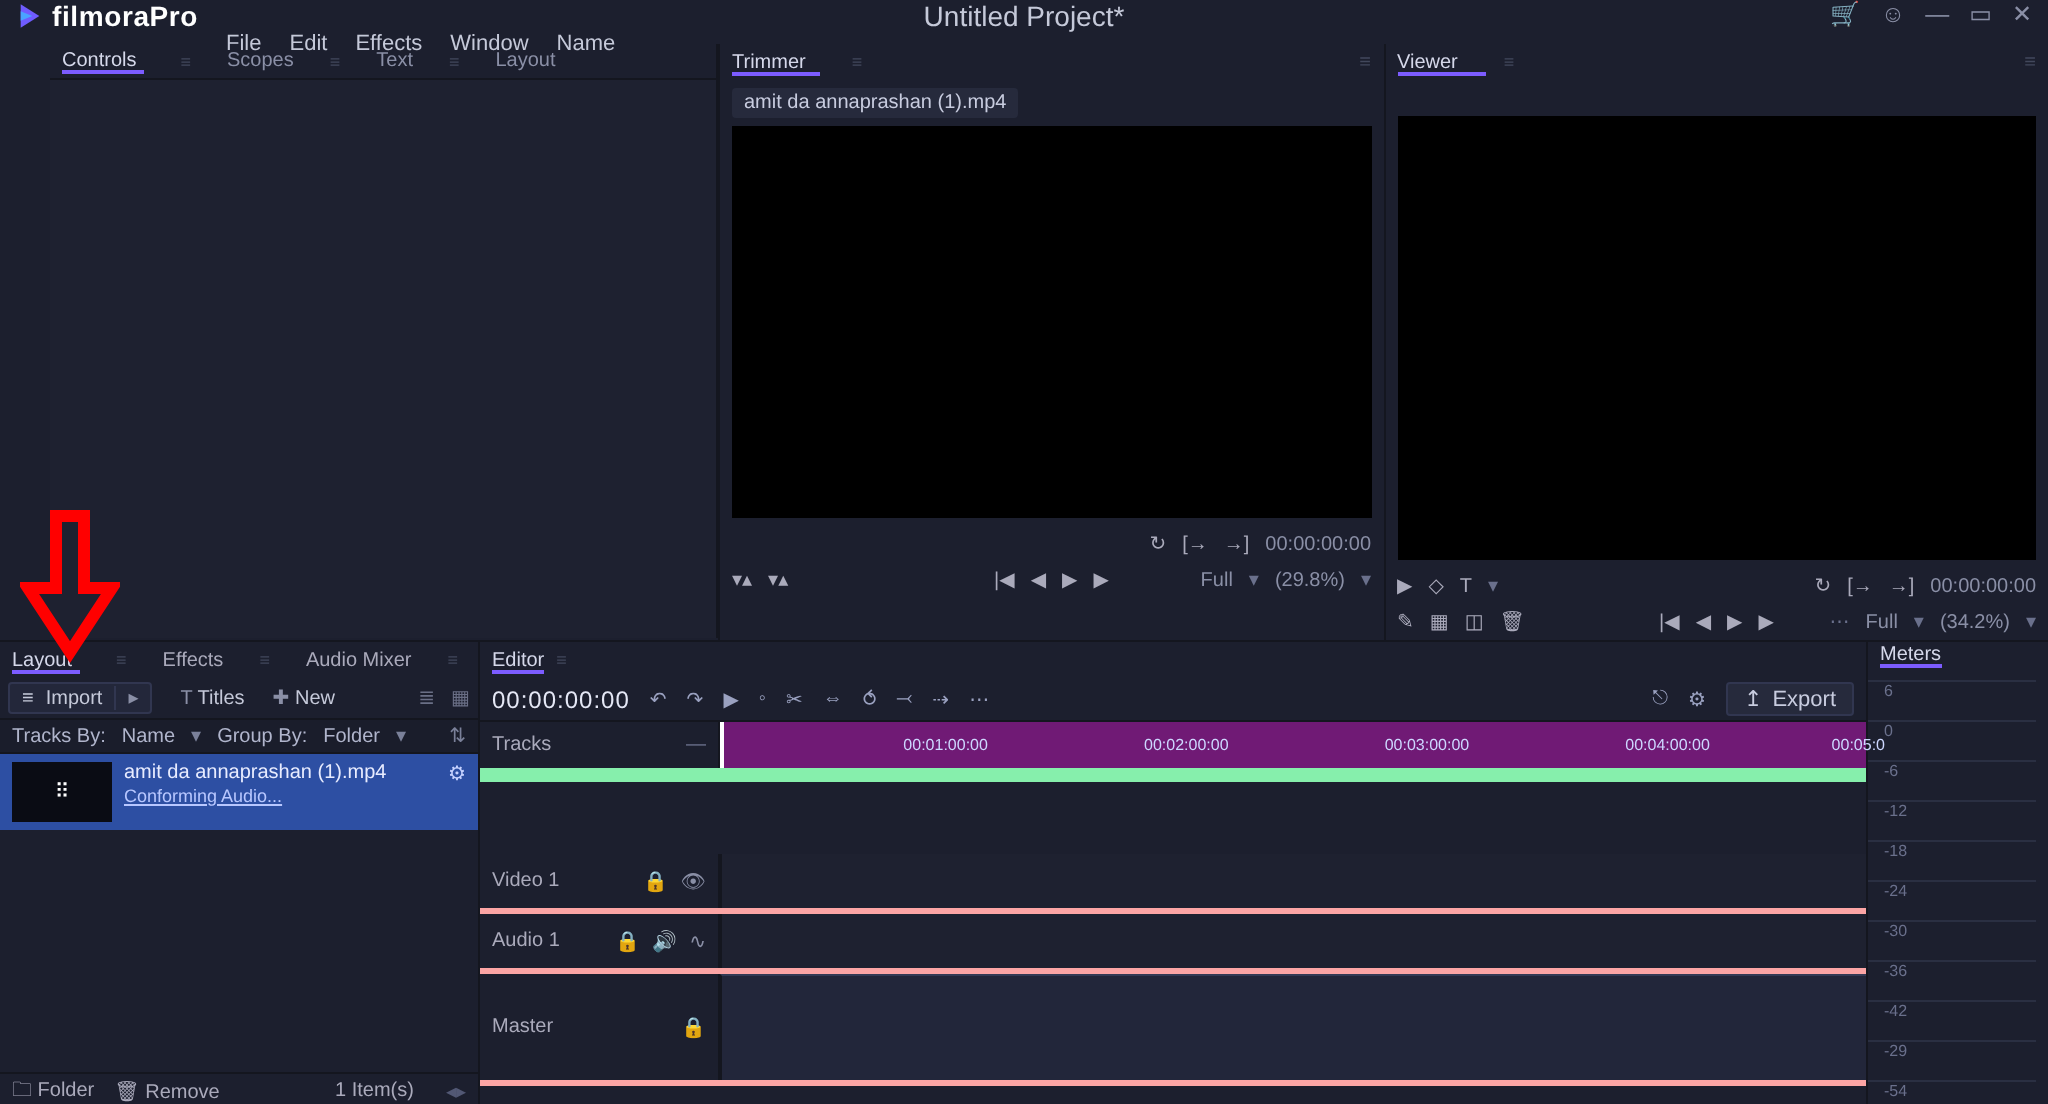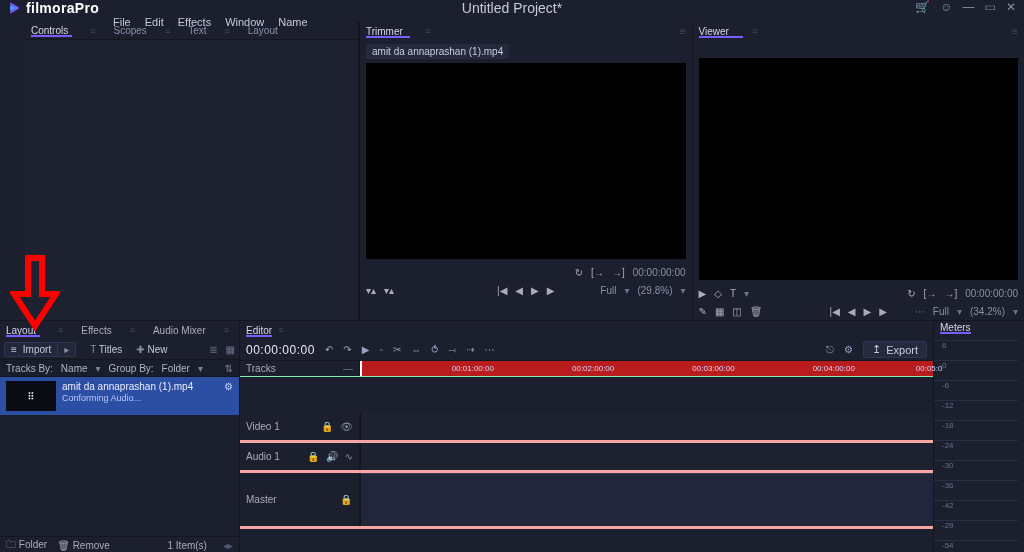--- a/index.html
+++ b/index.html
@@ -52,36 +52,36 @@
   .import-btn { display: flex; align-items: center; gap: 6px; background: #23273a; border: 1px solid #313650; padding: 1px 6px; border-radius: 2px; }
   .import-btn .arr { border-left: 1px solid #313650; padding-left: 6px; color: #8a8fa6; }
   .ml-auto { margin-left: auto; display: flex; gap: 8px; color: #6a6f86; }
   .search-row { padding: 2px 6px; color: #525874; font-size: 10px; background: #20243403; }
   .arrange-row { height: 18px; display: flex; align-items: center; padding: 0 6px; gap: 8px; font-size: 10px; color: #b0b5cc; border-top: 1px solid #14161f; border-bottom: 1px solid #14161f; background: #1a1d2b; }
   .arrange-row .dd { color: #7a8099; }
   .arrange-row .sep { flex: 1; }
   .clip-item { display: flex; gap: 6px; padding: 4px 6px; background: #2d4fa3; color: #e8ecff; align-items: flex-start; font-size: 10px; }
   .thumb { width: 50px; height: 30px; background: #0a0c14; display: flex; align-items: center; justify-content: center; color: #fff; font-size: 10px; }
   .clip-meta { display: flex; flex-direction: column; gap: 1px; }
-  .clip-meta .sub { color: #b8c7ff; font-size: 9px; }
+  .clip-meta .sub { color: #b8c7ff; font-size: 9px; text-decoration: underline; }
   .gear { margin-left: auto; color: #c6d2ff; }
   .media-footer { margin-top: auto; height: 18px; display: flex; align-items: center; padding: 0 6px; gap: 10px; font-size: 10px; color: #aab; border-top: 1px solid #14161f; }
   .media-footer .r { margin-left: auto; }
 
   .editor-panel { flex: 1; display: flex; flex-direction: column; border-right: 1px solid #14161f; }
   .ed-tabs { height: 18px; display: flex; align-items: center; padding: 0 6px; font-size: 10px; gap: 6px; }
   .ed-toolbar { height: 22px; display: flex; align-items: center; padding: 0 6px; gap: 10px; color: #c8ccdf; font-size: 11px; border-bottom: 1px solid #14161f; }
   .ed-toolbar .tc2 { color: #e5e8f6; font-size: 12px; letter-spacing: .5px; }
   .ed-toolbar .tool { color: #9aa1c0; font-size: 10px; }
   .ed-toolbar .right { margin-left: auto; display:flex; gap: 10px; align-items:center; }
   .export-btn { background: #262a3c; border: 1px solid #313650; padding: 1px 8px; border-radius: 2px; display:flex; gap:5px; align-items:center; }
   .timeline { flex: 1; display: flex; flex-direction: column; }
-  .tl-head { display: flex; height: 16px; border-bottom: 1px solid #86efac; }
+  .tl-head { display: flex; height: 30px; border-bottom: 7px solid #86efac; }
   .trk-label { width: 120px; padding: 0 6px; display: flex; align-items: center; gap: 6px; font-size: 10px; color: #aab; border-right: 1px solid #14161f; }
-  .ruler { flex: 1; background: #b91c1c; position: relative; font-size: 8px; color: #cdd7ff; display:flex; align-items:center; }
+  .ruler { flex: 1; background: #701a75; position: relative; font-size: 8px; color: #cdd7ff; display:flex; align-items:center; }
   .ruler span { position: absolute; }
   .playhead { position: absolute; left: 0; top: 0; bottom: 0; width: 2px; background: #fff; }
   .trk-row { display: flex; height: 30px; border-bottom: 3px solid #fca5a5; }
   .trk-row .lane { flex: 1; background: #1e2130; border-left: 1px solid #14161f; position: relative; }
   .trk-row.master { height: 56px; }
   .trk-icons { margin-left: auto; color: #8a8fa6; display:flex; gap:6px; }
 
   .meters-panel { width: 90px; display: flex; flex-direction: column; }
   .meters-body { flex: 1; display: flex; flex-direction: column; align-items: flex-end; padding: 6px 6px 4px 0; gap: 10px; }
   .meter-tick { color: #6a708c; font-size: 8px; width: 100%; border-top: 1px solid #2a2f42; text-align: left; padding-left: 8px; }

